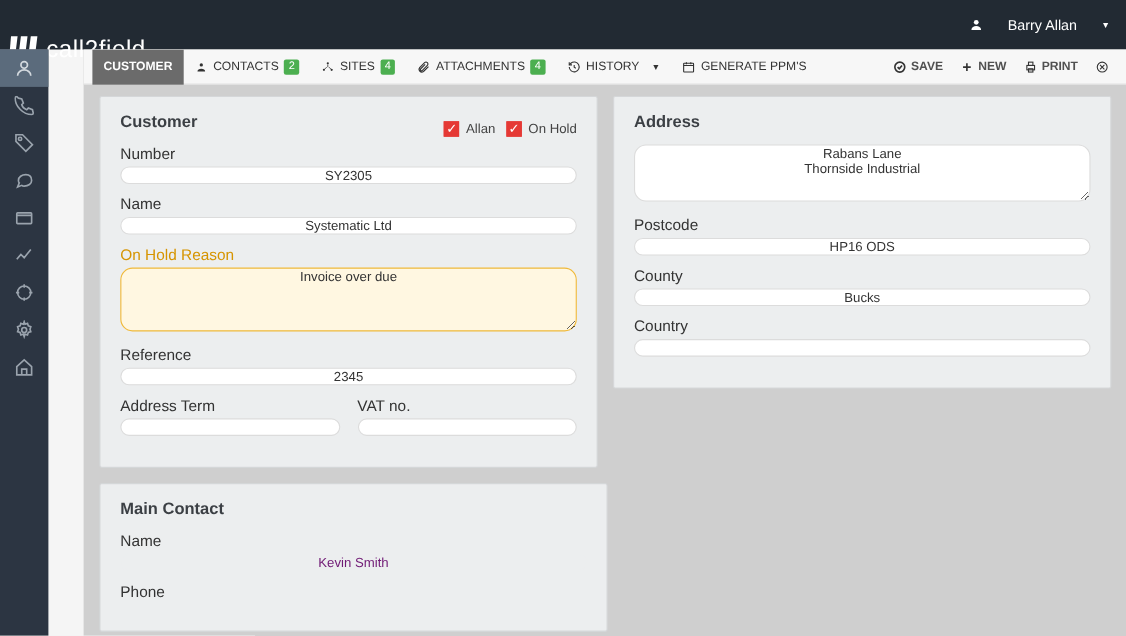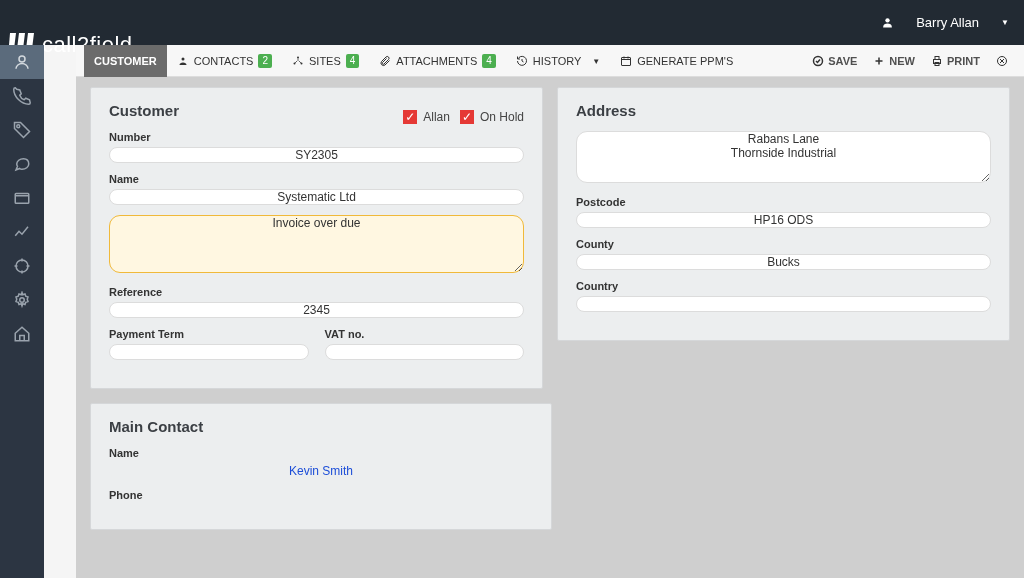--- a/index.html
+++ b/index.html
@@ -27,29 +27,29 @@
   .panel { background: #eceeef; border: 1px solid #d5d7d9; border-radius: 2px; padding: 14px 18px 18px 18px; }
   .panel h2 { font-size: 15px; font-weight: 600; color: #3b3f44; margin-bottom: 12px; }
   .customer-panel { width: 462px; }
   .address-panel { width: 462px; }
   .contact-panel { width: 462px; margin-top: 14px; }
   .panel-head { display: flex; align-items: center; }
   .panel-head .spacer { flex: 1; }
   .check-group { display: flex; align-items: center; gap: 10px; font-size: 12px; color: #444; }
   .check-group .cb { width: 14px; height: 14px; border: 2px solid #e53935; background: #e53935; display: inline-flex; align-items: center; justify-content: center; color: #fff; margin-right: 2px; }
   .field { margin-bottom: 10px; }
-  .field label { font-size: 11px; font-weight: 700; color: #333; display: block; margin-bottom: 4px; }
+  .field label { font-size: 14px; font-weight: 400; color: #333; display: block; margin-bottom: 4px; }
   .field input, .field textarea { width: 100%; background: #fff; border: 1px solid #dcdcdc; padding: 0 8px; font-size: 12px; font-family: inherit; color: #333; border-radius: 11px; text-align: center; }
   .field textarea { resize: both; }
   .field.onhold label { color: #d69400; }
   .field.onhold textarea { border-color: #f0b93a; background: #fff7e1; color: #333; height: 58px; }
   .row2 { display: flex; gap: 16px; }
   .row2 .field { flex: 1; }
   .addr-text { height: 52px; }
-  .readonly input { background: #eceeef; border-color: #eceeef; color: #1d4ed8; }
+  .readonly input { background: #eceeef; border-color: #eceeef; color: #701a75; }
   .caret { font-size: 8px; }
 </style>
 </head>
 <body>
 
 <div class="topbar">
   <div class="logo">
     <svg class="logo-mark" viewBox="0 0 28 28">
         <g fill="#fff">
           <polygon points="2,2 8,2 5,26 0,26"></polygon>
@@ -221,29 +221,30 @@
           </div>
           <div class="field">
             <label>Number</label>
             <input value="SY2305" style="">
           </div>
           <div class="field">
             <label>Name</label>
             <input value="Systematic Ltd" style="">
           </div>
           <div class="field onhold">
+            <label>On Hold Reason</label>
             <textarea style="">Invoice over due</textarea>
           </div>
           <div class="field">
             <label>Reference</label>
             <input value="2345" style="">
           </div>
           <div class="row2">
             <div class="field">
-              <label>Payment Term</label>
+              <label>Address Term</label>
               <input value="" style="">
             </div>
             <div class="field">
               <label>VAT no.</label>
               <input value="" style="">
             </div>
           </div>
         </div>
 
         <div class="panel address-panel">

